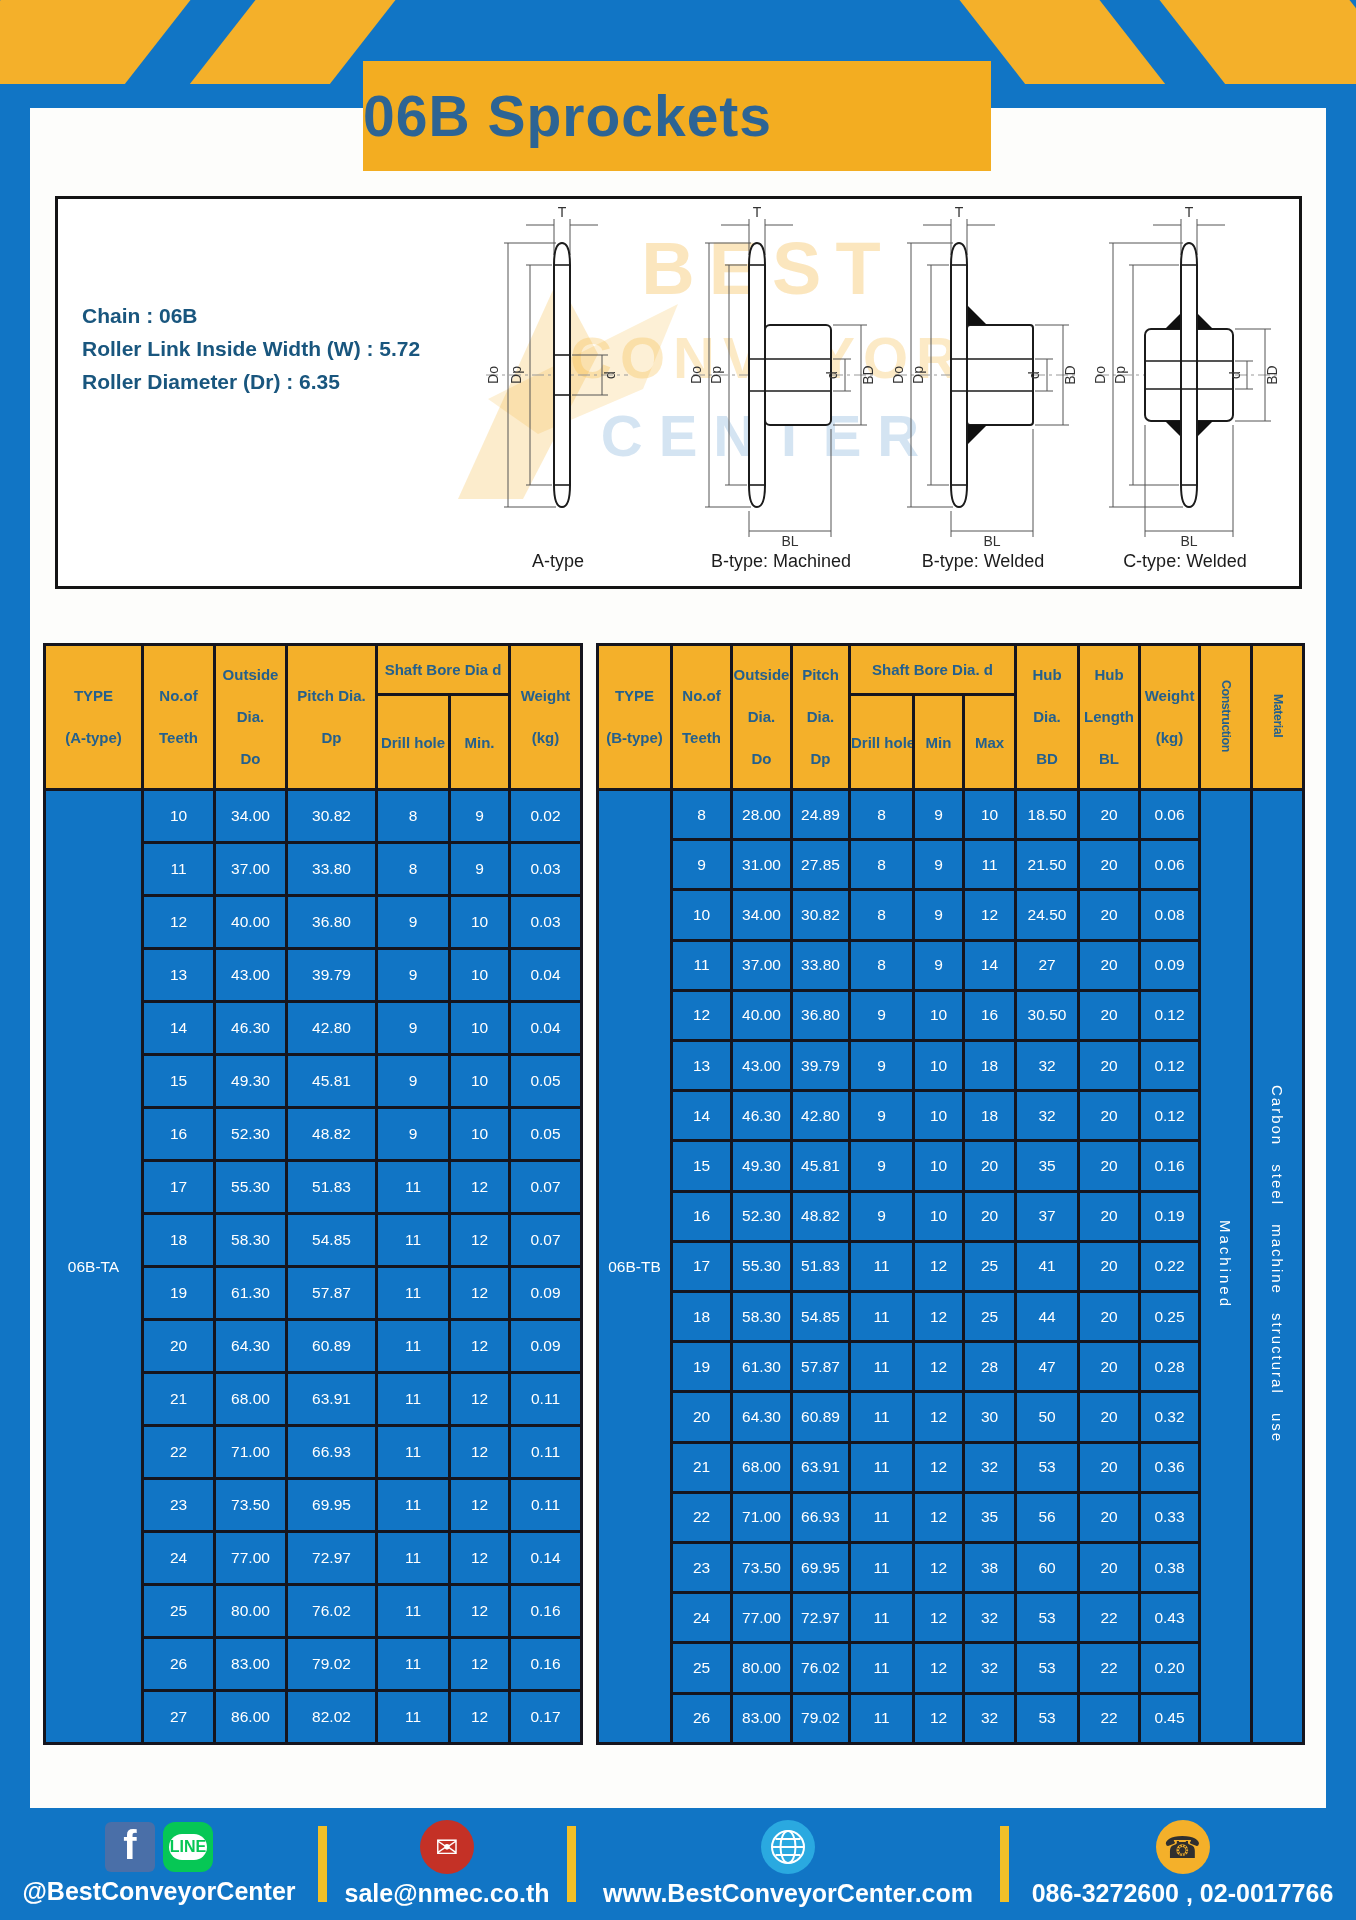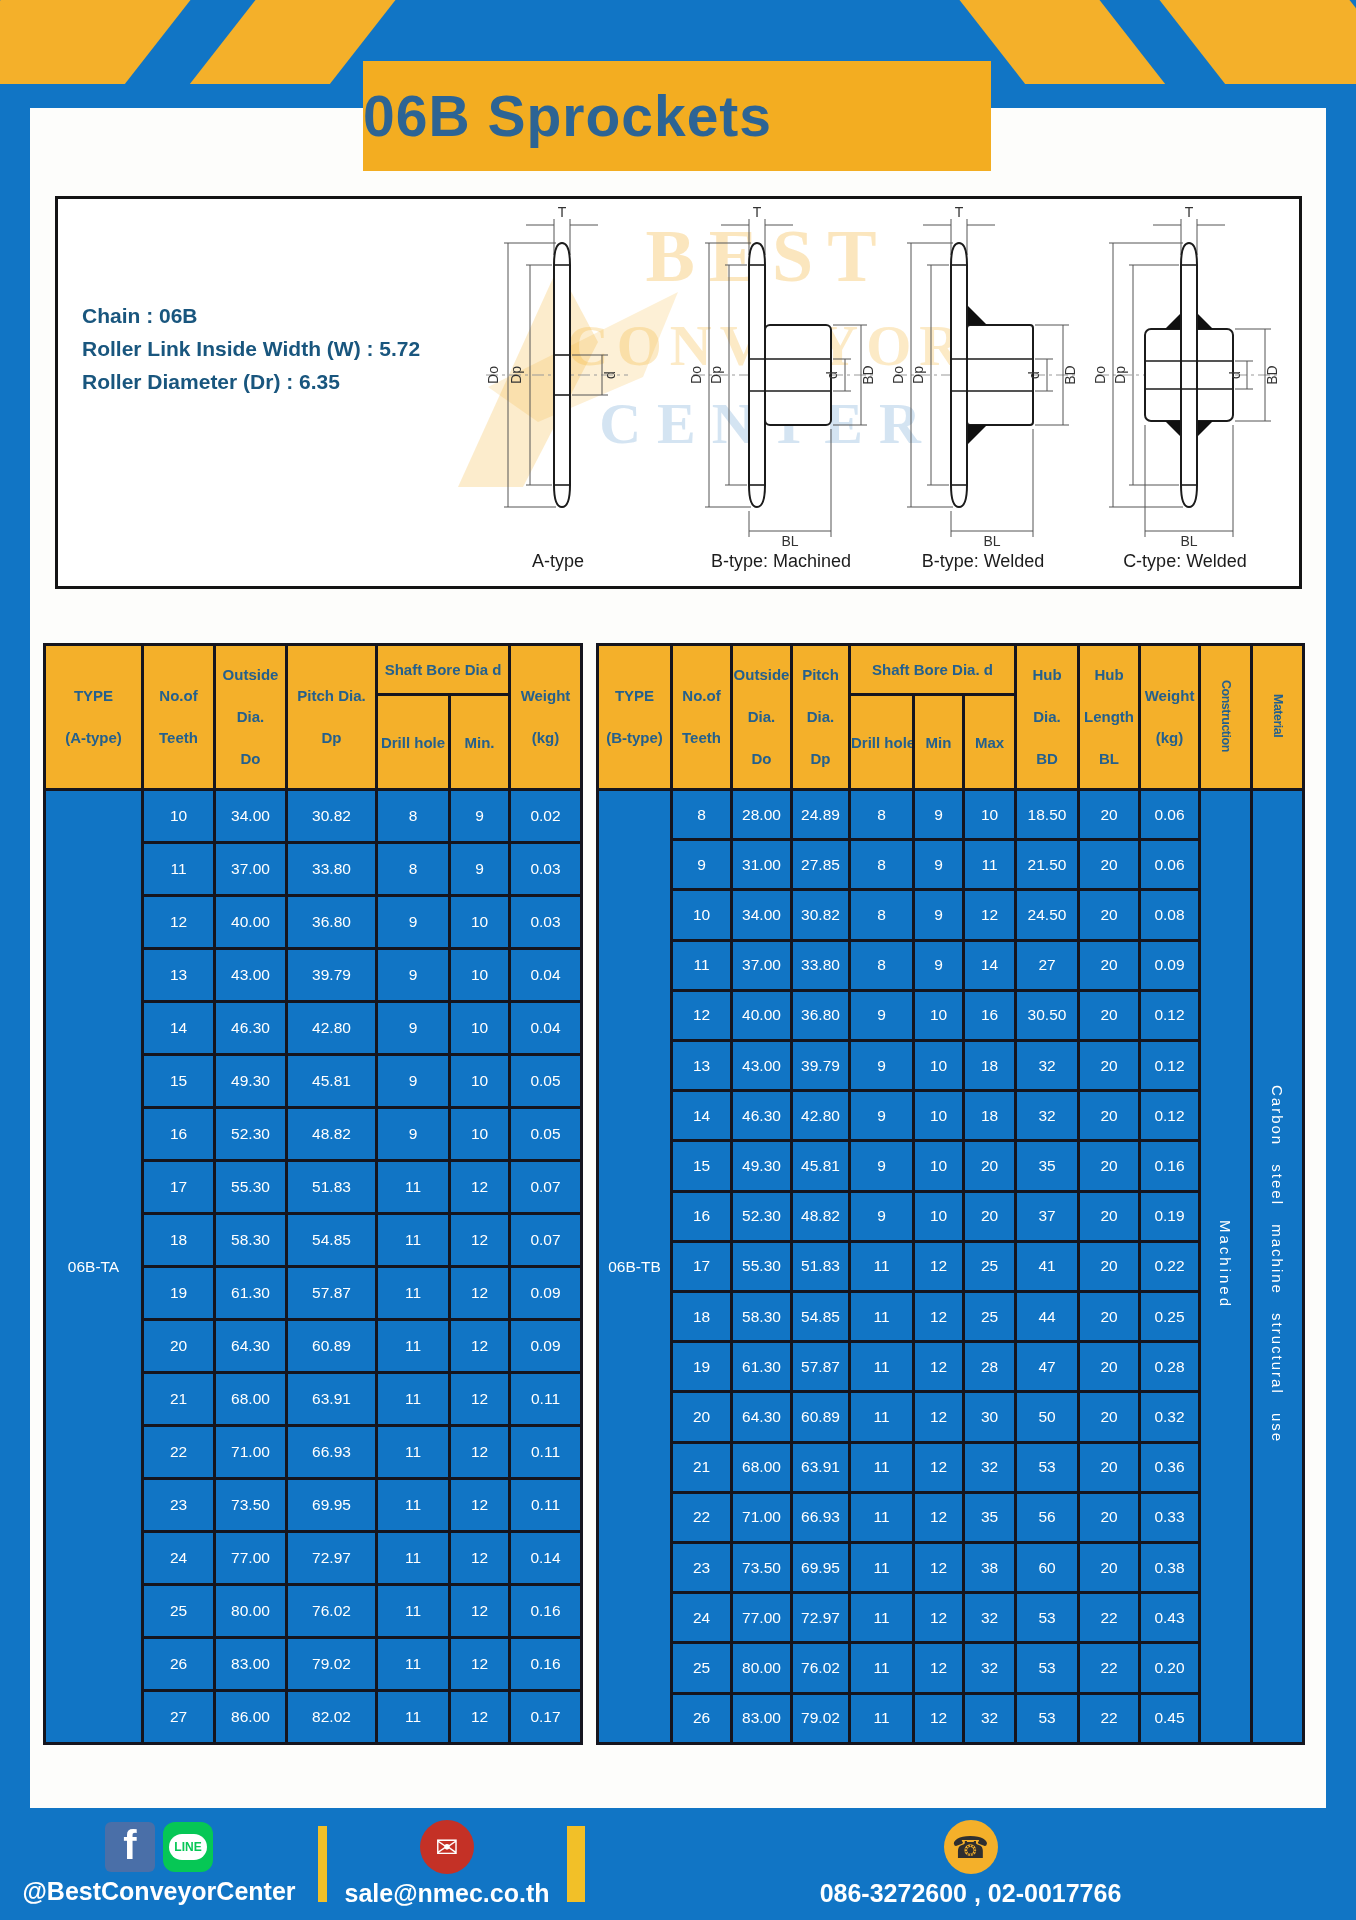--- a/index.html
+++ b/index.html
@@ -16,21 +16,21 @@
   
   .title-banner{position:absolute;left:363px;top:61px;width:628px;height:110px;background:#f3ad21;}
   .title-banner h1{margin:0;height:110px;line-height:110px;text-align:left;font-size:57px;
                    color:#2d6494;font-weight:bold;letter-spacing:1px;}
 
   
   .panel{position:absolute;left:55px;top:196px;width:1247px;height:393px;border:3px solid #141414;
          background:#ffffff;box-sizing:border-box;overflow:hidden;}
   .specs{position:absolute;left:24px;top:100px;width:440px;color:#19567e;font-size:21px;
          font-weight:bold;line-height:33px;z-index:2;}
-  .watermark{position:absolute;left:430px;top:8px;width:560px;height:375px;z-index:0;text-align:center;font-family:Liberation Serif, serif;}
+  .watermark{position:absolute;left:430px;top:20px;width:560px;height:375px;z-index:0;text-align:center;}
   .wm-line{display:block;font-weight:bold;line-height:1.35;}
   .wm1{font-size:74px;color:rgba(244,178,52,0.32);letter-spacing:14px;}
   .wm2{font-size:58px;color:rgba(244,178,52,0.28);letter-spacing:8px;}
   .wm3{font-size:58px;color:rgba(120,170,215,0.32);letter-spacing:16px;}
   .wm-swoosh{position:absolute;left:-60px;top:20px;}
   .drawing{position:absolute;top:4px;width:200px;height:345px;z-index:1;}
   #dwgA{left:400px}#dwgB{left:623px}#dwgC{left:825px}#dwgD{left:1027px}
   .caption{position:absolute;top:352px;width:200px;text-align:center;font-size:18px;color:#1c1c1c;z-index:2;}
   #capA{left:400px}#capB{left:623px}#capC{left:825px}#capD{left:1027px}
   .part{fill:#ffffff;stroke:#1b1b1b;stroke-width:2;}
@@ -63,21 +63,21 @@
   .f-item{display:flex;flex-direction:column;align-items:center;justify-content:center;gap:5px;}
   .f1{width:318px}.f2{width:240px}.f3{width:424px}.f4{flex:1}
   .f-sep{width:9px;height:76px;background:#f2c028;}
   .f-label{color:#fff;font-size:25px;font-weight:bold;}
   .icon-row{display:flex;gap:8px;align-items:center;}
   .fb{width:50px;height:50px;background:#4a6fa8;border-radius:6px;color:#fff;font-size:40px;
       font-weight:bold;text-align:center;line-height:46px;}
   .line-icon{width:50px;height:50px;background:#06c755;border-radius:12px;display:flex;
              align-items:center;justify-content:center;}
   .line-bubble{width:38px;height:26px;background:#fff;border-radius:13px;color:#06c755;
-               font-size:12px;font-weight:bold;text-align:center;line-height:26px;}
+               font-size:16px;font-weight:bold;text-align:center;line-height:26px;}
   .circle{width:54px;height:54px;border-radius:50%;display:flex;align-items:center;justify-content:center;}
   .email{background:#c43126;}
   .email .glyph{color:#fff;font-size:28px;font-family:"DejaVu Sans",sans-serif;}
   .globe{background:#2aa9e0;}
   .phone{background:#f4b02a;}
   .phone .glyph{color:#2f2f2f;font-size:30px;font-family:"DejaVu Sans",sans-serif;}
 </style>
 <title>06B Sprockets</title></head>
 <body>
 
@@ -744,20 +744,32 @@
       <div class="f-label">@BestConveyorCenter</div>
     </div>
     <div class="f-sep"></div>
     <div class="f-item f2">
       <div class="circle email">
         <span class="glyph">✉</span>
       </div>
       <div class="f-label">sale@nmec.co.th</div>
     </div>
     <div class="f-sep"></div>
+    <div class="f-item f3">
+      <div class="circle globe">
+        <svg width="40" height="40">
+          <circle cx="20" cy="20" r="16" stroke="#fff" stroke-width="2" fill="none"></circle>
+          <ellipse cx="20" cy="20" rx="7.5" ry="16" stroke="#fff" stroke-width="2" fill="none"></ellipse>
+          <line x1="5" y1="20" x2="35" y2="20" stroke="#fff" stroke-width="2"></line>
+          <line x1="7.5" y1="12" x2="32.5" y2="12" stroke="#fff" stroke-width="2"></line>
+          <line x1="7.5" y1="28" x2="32.5" y2="28" stroke="#fff" stroke-width="2"></line>
+        </svg>
+      </div>
+      <div class="f-label">www.BestConveyorCenter.com</div>
+    </div>
     <div class="f-sep"></div>
     <div class="f-item f4">
       <div class="circle phone">
         <span class="glyph">☎</span>
       </div>
       <div class="f-label">086-3272600 , 02-0017766</div>
     </div>
   </div>
 
 </div>

